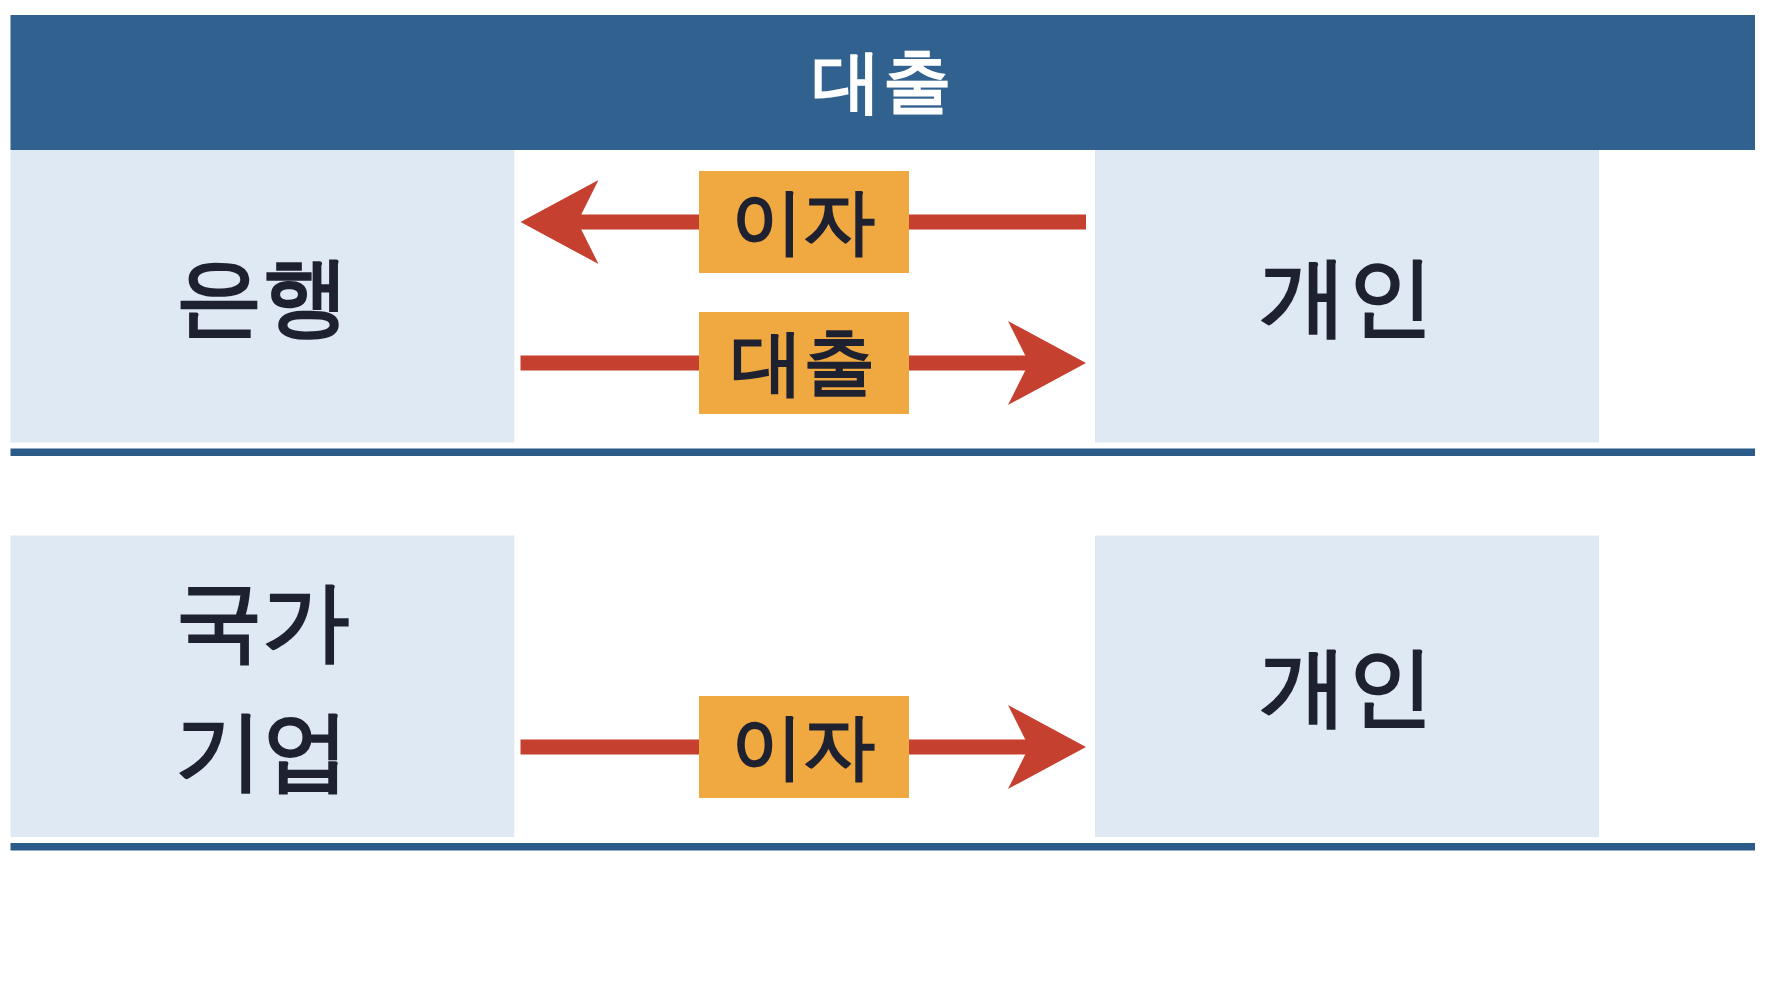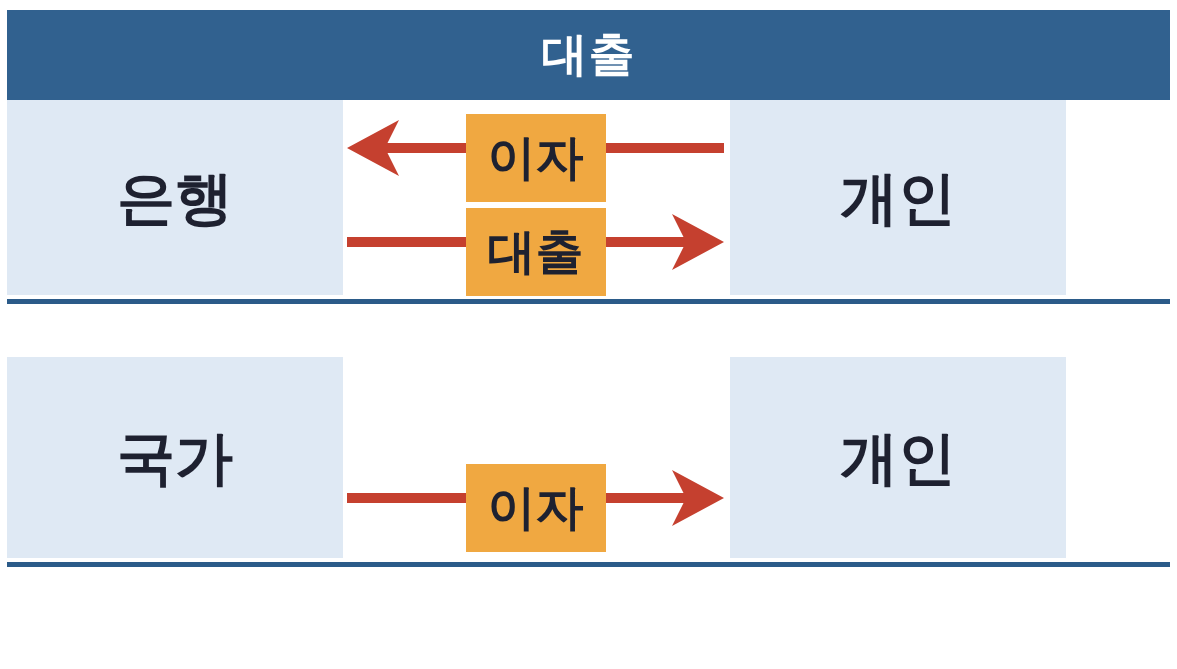--- a/index.html
+++ b/index.html
@@ -85,21 +85,21 @@
     z-index: 1;
   }
   .dir-left .arrow-head { left: 0; }
   .dir-right .arrow-head { right: 0; }
   .arrow-head polygon { fill: #C5402F; }
   .flow-label {
     position: absolute;
     left: 50%;
     top: 1px;
     transform: translateX(-50%);
-    height: 88px;
+    height: 68px;
     padding: 0 22px;
     background: #F0A841;
     color: #1E2130;
     font-size: 48px;
     font-weight: bold;
     display: flex;
     align-items: center;
     justify-content: center;
     white-space: nowrap;
     z-index: 2;
@@ -160,20 +160,21 @@
       </div>
     </div>
     <div class="panel-rule"></div>
   </section>
 
   <section class="panel" id="panel-1">
     <div class="panel-body">
       <div class="cell side">
         <div class="entity">
           <span>국가</span>
+          <span>기업</span>
         </div>
       </div>
       <div class="cell middle">
         <div class="flow dir-right row-2">
           <svg class="arrow-head" viewBox="0 0 52 56">
             <polygon points="52,28 0,0 14,28 0,56"></polygon>
           </svg>
           <div class="arrow-shaft"></div>
           <div class="flow-label">
             <span>이자</span>

